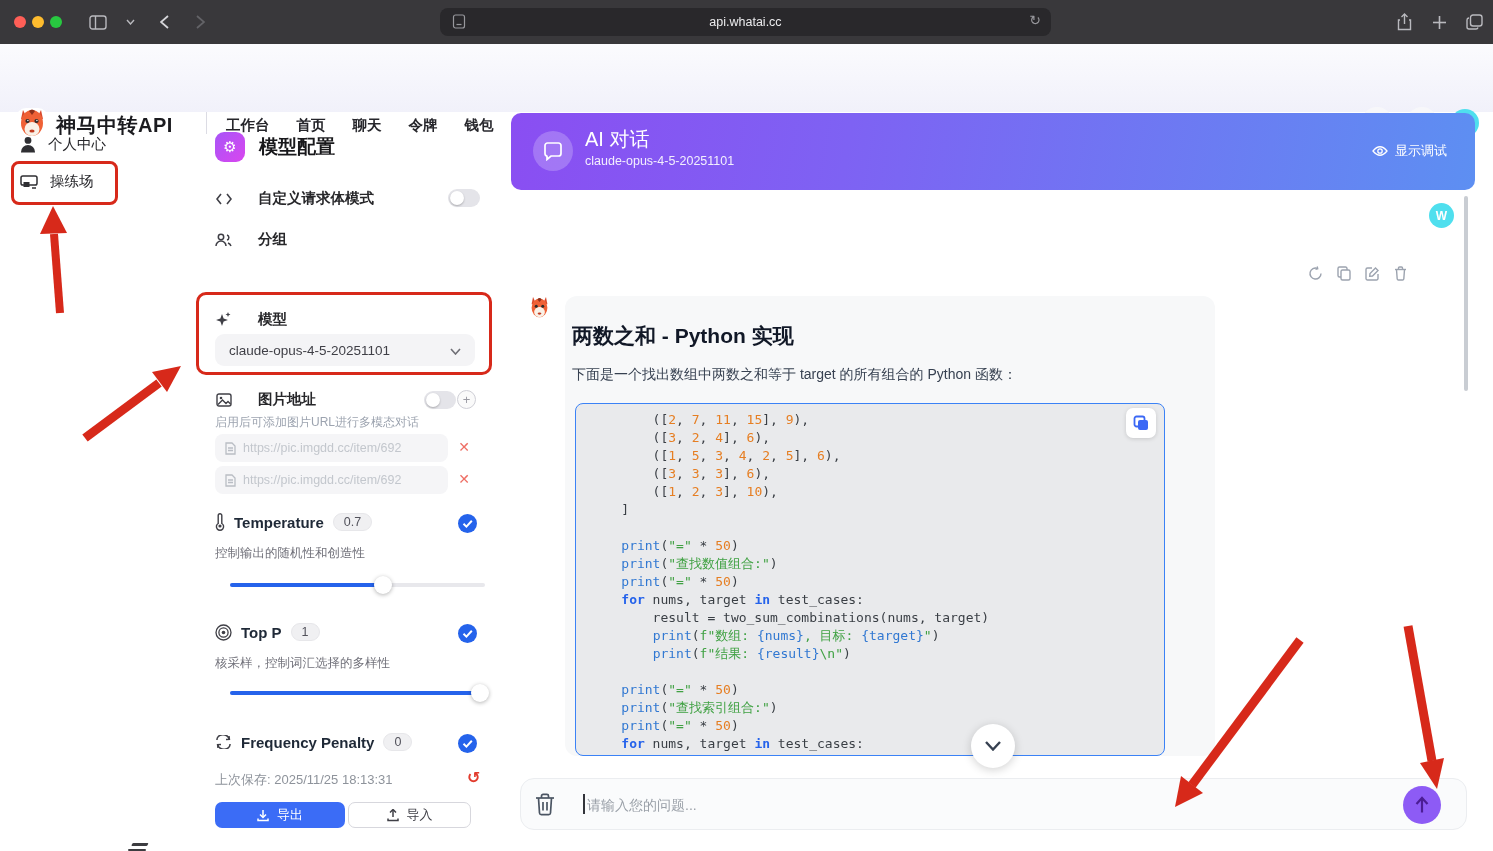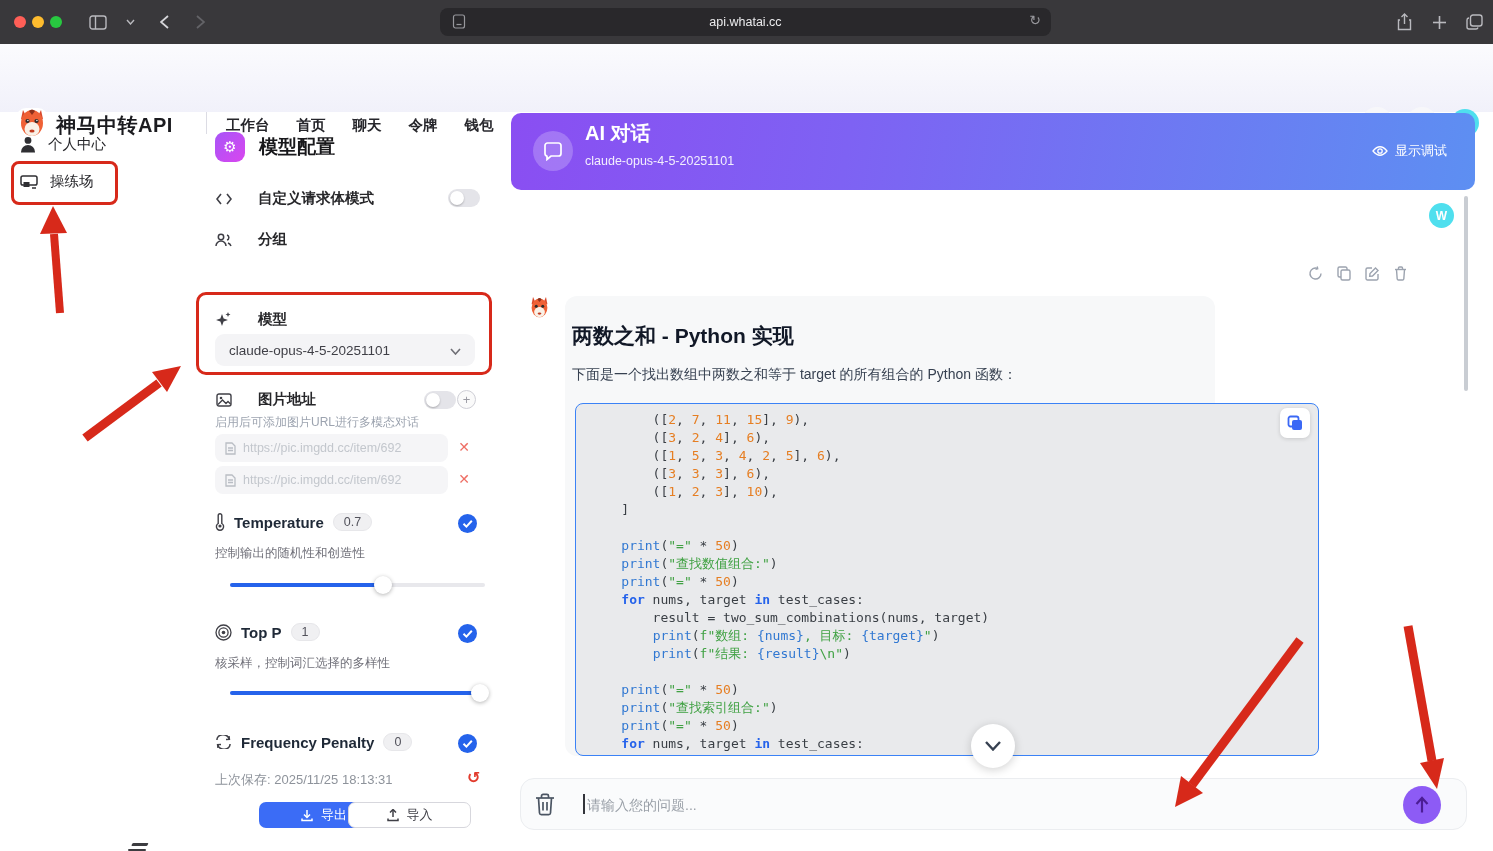--- a/index.html
+++ b/index.html
@@ -54,41 +54,41 @@
   .checkc { position:absolute; left:458px; width:19px; height:19px; }
   .pdesc { position:absolute; left:215px; font-size:12.5px; color:#71717a; }
   .slider { position:absolute; left:230px; width:255px; height:4px; border-radius:2px; background:#e8e8ec; }
   .slider .fill { position:absolute; left:0; top:0; height:4px; border-radius:2px; background:#2563eb; }
   .slider .thumb { position:absolute; top:-7px; width:18px; height:18px; border-radius:50%; background:#fff; box-shadow:0 1px 4px rgba(0,0,0,.3); }
   .fill60 { width:60%; } .thumb60 { left:calc(60% - 9px); }
   .fill98 { width:98%; } .thumb98 { left:calc(98% - 9px); }
   .saved { position:absolute; left:215px; top:771px; font-size:13px; color:#8e939b; }
   .undo { position:absolute; left:467px; top:768px; color:#e23c2e; font-size:16px; font-weight:bold; cursor:pointer; }
   .btn { position:absolute; top:802px; height:26px; border-radius:7px; display:flex; align-items:center; justify-content:center; gap:8px; font-size:13px; cursor:pointer; }
-  .btn-export { left:215px; width:130px; background:#3b6cf6; color:#fff;margin-left:44px; }
+  .btn-export { left:215px; width:130px; background:#3b6cf6; color:#fff; }
   .btn-import { left:348px; width:123px; background:#fff; border:1px solid #d7d7dd; color:#3f3f46; }
 
   
   .chat-header { position:absolute; left:511px; top:113px; width:964px; height:77px; border-radius:10px; background:linear-gradient(100deg,#8a4ef2 0%,#7e62f3 35%,#5d8ff2 100%); color:#fff; }
   .ch-bubble { position:absolute; left:22px; top:18px; width:40px; height:40px; border-radius:50%; background:rgba(255,255,255,.22); display:flex; align-items:center; justify-content:center; }
-  .ch-title { position:absolute; left:74px; top:7px; font-size:20px; font-weight:bold; }
+  .ch-title { position:absolute; left:74px; top:13px; font-size:20px; font-weight:normal; }
   .ch-sub { position:absolute; left:74px; top:41px; font-size:12.5px; opacity:.9; }
   .ch-debug { position:absolute; right:28px; top:29px; display:flex; align-items:center; gap:7px; font-size:13px; cursor:pointer; }
 
   .user-bubble { position:absolute; left:973px; top:205px; width:443px; height:47px; background:#2b63f0; border-radius:10px; color:#fff; font-size:14px; display:flex; align-items:center; padding:0 15px; }
   .msg-avatar { position:absolute; left:1429px; top:203px; width:25px; height:25px; border-radius:50%; background:#4fdfee; color:#fff; font-size:12px; font-weight:bold; display:flex; align-items:center; justify-content:center; }
   .msg-actions { position:absolute; left:1308px; top:266px; display:flex; gap:14px; color:#9ca3af; }
   .msg-actions span { cursor:pointer; display:flex; }
   .chat-scrollbar { position:absolute; left:1464px; top:196px; width:4px; height:195px; border-radius:2px; background:#c9cdd3; }
 
   .asst-avatar { position:absolute; left:528px; top:296px; width:23px; height:25px; }
   .asst-card { position:absolute; left:565px; top:296px; width:650px; height:460px; background:#f7f8f9; border-radius:12px; }
   .asst-h1 { position:absolute; left:572px; top:322px; font-size:21px; font-weight:bold; color:#111827; }
   .asst-p { position:absolute; left:572px; top:366px; font-size:14px; color:#374151; }
-  .codeblock { position:absolute; left:575px; top:403px; width:744px; height:353px; background:#e9eaec; border:1.5px solid #3b82f6; border-radius:8px; overflow:hidden; }
+  .codeblock { position:absolute; left:575px; top:403px; width:590px; height:353px; background:#e9eaec; border:1.5px solid #3b82f6; border-radius:8px; overflow:hidden; }
   .code-inner { position:absolute; left:14px; top:7px; right:10px; bottom:0; font-family:"DejaVu Sans Mono","Liberation Mono",monospace; font-size:13px; line-height:18px; color:#3a3f45; white-space:pre; }
   .tok-n { color:#e67e22; } .tok-s { color:#3fa142; } .tok-f { color:#3178d2; }
   .tok-k { color:#2563eb; font-weight:bold; } .tok-b { color:#3178d2; } .tok-d { color:#3a3f45; }
   .copy-btn { position:absolute; right:8px; top:4px; width:30px; height:30px; background:#fff; border-radius:7px; box-shadow:0 1px 4px rgba(0,0,0,.15); display:flex; align-items:center; justify-content:center; cursor:pointer; }
   .scroll-down-btn { position:absolute; left:971px; top:724px; width:44px; height:44px; border-radius:50%; background:#fff; box-shadow:0 2px 10px rgba(0,0,0,.18); display:flex; align-items:center; justify-content:center; cursor:pointer; }
 
   .input-bar { position:absolute; left:520px; top:778px; width:947px; height:52px; background:#fafbfc; border:1px solid #ebedf0; border-radius:14px; }
   .input-trash { position:absolute; left:14px; top:14px; color:#4b5563; cursor:pointer; }
   .input-caret { position:absolute; left:62px; top:15px; width:1.5px; height:20px; background:#32343a; }
   .input-ph { position:absolute; left:66px; top:18px; font-size:14px; color:#9aa0a8; }

